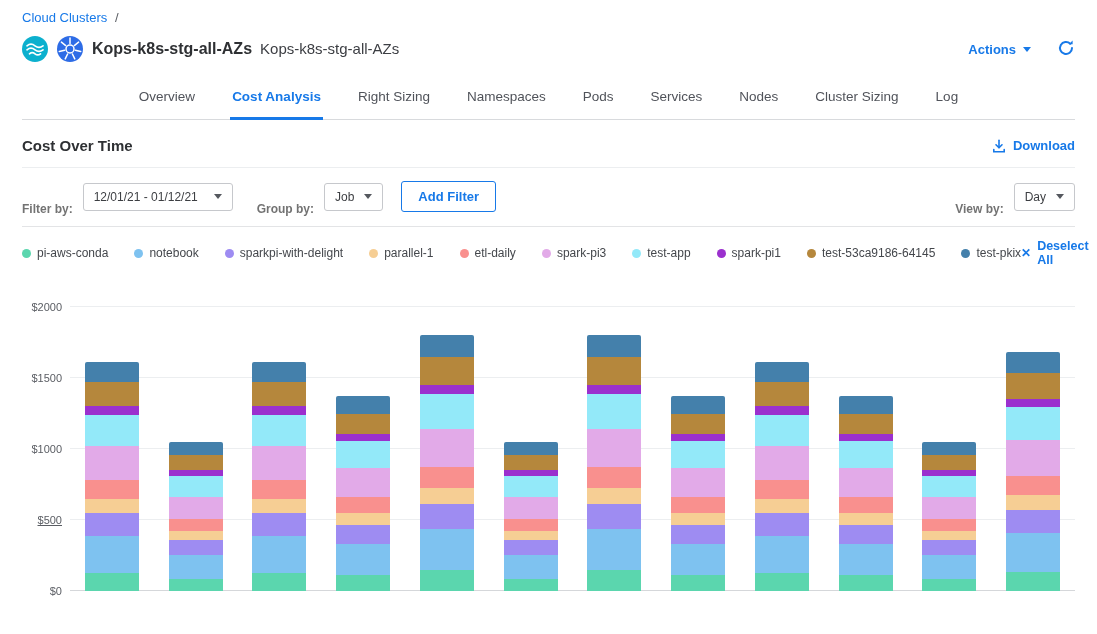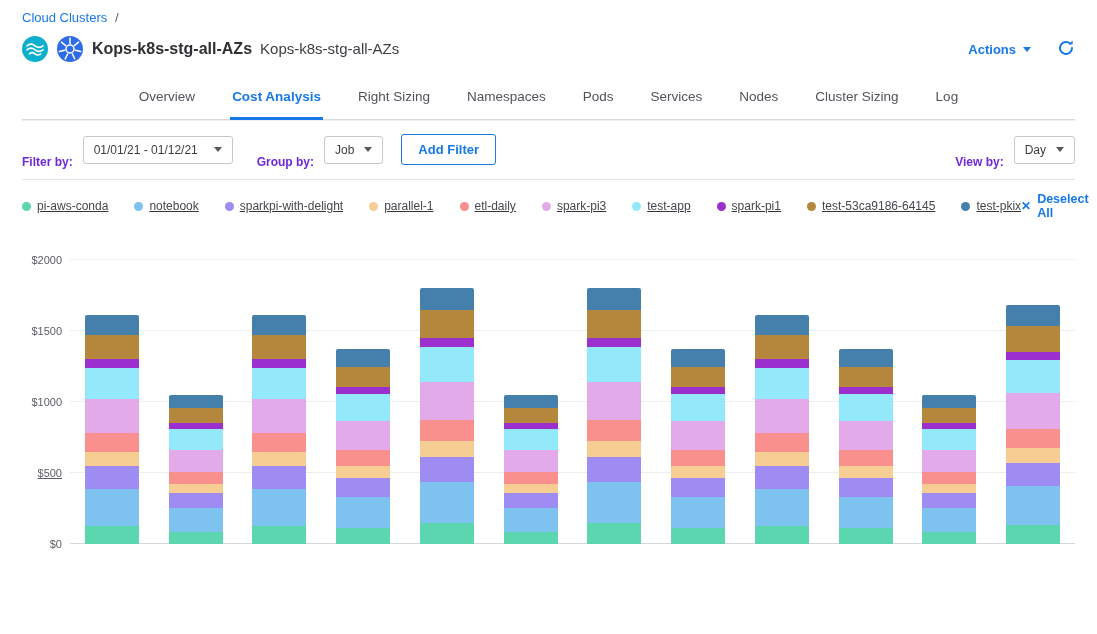--- a/index.html
+++ b/index.html
@@ -30,29 +30,29 @@
   .tab { padding:10px 2px 13px; font-size:13.5px; color:#50535a; cursor:pointer; border-bottom:3px solid transparent; margin-bottom:-1px; white-space:nowrap; }
   .tab.active { color:#1779E8; border-bottom-color:#1779E8; font-weight:600; }
 
   
   .section-row { display:flex; align-items:center; justify-content:space-between; padding:17px 0 13px; }
   .section-title { font-size:15px; font-weight:700; color:#2e3033; }
   .download { display:inline-flex; align-items:center; gap:7px; color:#1779E8; font-size:13px; font-weight:600; text-decoration:none; cursor:pointer; }
 
   
   .filter-row { display:flex; align-items:center; gap:10px; padding:9px 0 10px; border-top:1px solid #eceef0; border-bottom:1px solid #e3e4e6; }
-  .flabel { font-size:12px; font-weight:700; color:#6d28d9;margin-top:25px; }
+  .flabel { font-size:12px; font-weight:700; color:#737373;margin-top:25px; }
   .select { display:inline-flex; align-items:center; justify-content:space-between; gap:10px; border:1px solid #c6c8cc; border-radius:3px; padding:6px 10px; font-size:12px; color:#3c3e42; background:#fff; cursor:pointer; white-space:nowrap; }
   .select.date { width:150px; }
   .add-filter { margin-left:8px; color:#1779E8; border:1px solid #1779E8; background:#fff; border-radius:3px; padding:7px 16px; font-size:13px; font-weight:600; font-family:inherit; cursor:pointer; }
   .spacer { flex:1; }
 
   
   .legend-row { display:flex; align-items:center; padding:12px 0 10px; }
-  .legend-items { display:flex; align-items:center; gap:26px; flex-wrap:nowrap;text-decoration:underline; }
+  .legend-items { display:flex; align-items:center; gap:26px; flex-wrap:nowrap; }
   .legend-item { display:inline-flex; align-items:center; gap:6px; font-size:12px; color:#44474c; cursor:pointer; white-space:nowrap; }
   .legend-item .dot { width:9px; height:9px; border-radius:50%; display:inline-block; }
   .deselect { margin-left:auto; display:inline-flex; align-items:center; gap:6px; color:#1779E8; font-size:12.5px; font-weight:600; cursor:pointer; text-decoration:none; }
   .deselect .x { font-size:12px; font-weight:700; }
 
   
   .chart { position:relative; margin-top:30px; }
   .plot { margin-left:48px; height:284px; position:relative; }
   .gridline { position:absolute; left:0; right:0; height:1px; background:#eceef0; }
   .gridline.zero { background:#d5d7da; }
@@ -122,25 +122,38 @@
       <div class="tab active">Cost Analysis</div>
       <div class="tab">Right Sizing</div>
       <div class="tab">Namespaces</div>
       <div class="tab">Pods</div>
       <div class="tab">Services</div>
       <div class="tab">Nodes</div>
       <div class="tab">Cluster Sizing</div>
       <div class="tab">Log</div>
     </div>
 
+  <div class="section-row">
+    <h2 class="section-title">Cost Over Time</h2>
+    <a class="download">
+      <span style="display:inline-flex;">
+        <svg width="14" height="14" viewBox="0 0 14 14">
+          <path d="M7 1.2v7.2" fill="none" stroke="#1779E8" stroke-width="1.6" stroke-linecap="round"></path>
+          <path d="M4 5.8l3 3 3-3" fill="none" stroke="#1779E8" stroke-width="1.6" stroke-linecap="round" stroke-linejoin="round"></path>
+          <path d="M1.8 10.6v2.2h10.4v-2.2" fill="none" stroke="#1779E8" stroke-width="1.6" stroke-linecap="round"></path>
+        </svg>
+      </span>
+      <span>Download</span>
+    </a>
+  </div>
 
   <div class="filter-row">
     <span class="flabel">Filter by:</span>
     <div class="select date">
-      <span>01/01/21 - 01/12/21</span>
+      <span>12/01/21 - 01/12/21</span>
       <span class="caret"></span>
     </div>
     <span class="flabel" style="margin-left:14px;">Group by:</span>
     <div class="select">
       <span>Job</span>
       <span class="caret"></span>
     </div>
     <button class="add-filter">Add Filter</button>
     <div class="spacer"></div>
     <span class="flabel">View by:</span>

